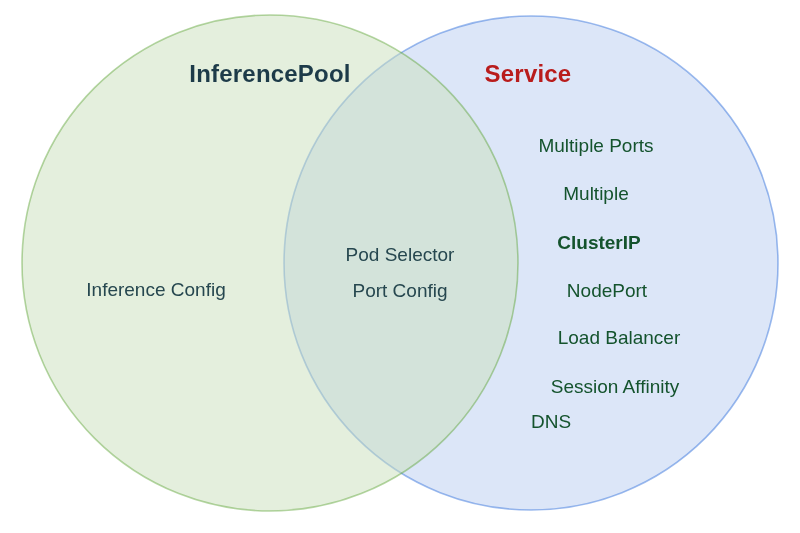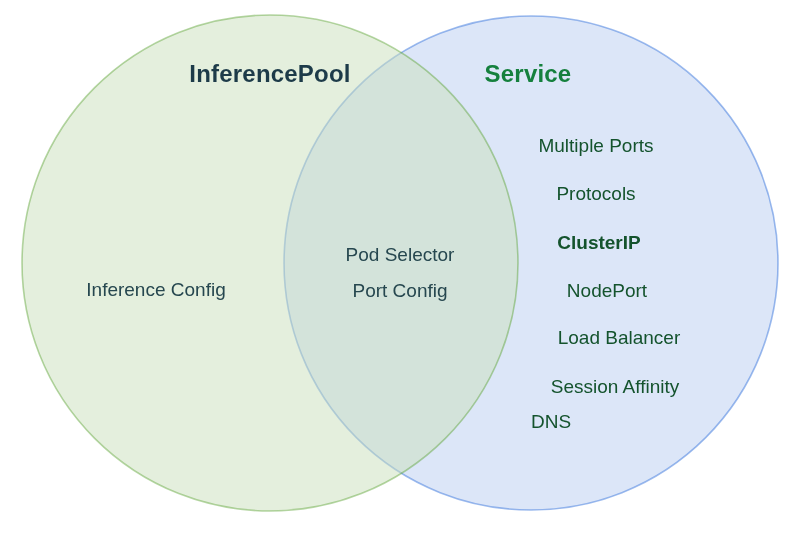--- a/index.html
+++ b/index.html
@@ -46,21 +46,21 @@
   }
   .title-left {
     font-size: 24px;
     font-weight: bold;
     color: #1d3b49;
     letter-spacing: 0.2px;
   }
   .title-right {
     font-size: 24px;
     font-weight: bold;
-    color: #15803d;
+    color: #b91c1c;
     letter-spacing: 0.2px;
   }
   .item-teal {
     font-size: 19px;
     color: #26474f;
   }
   .item-blue {
     font-size: 19px;
     color: #14532d;
   }
@@ -77,20 +77,20 @@
 
   <div class="label title-left" style="left:270px; top:74px;">InferencePool</div>
   <div class="label title-right" style="left:528px; top:74px;">Service</div>
 
   <div class="label item-teal" style="left:156px; top:289px;">Inference Config</div>
 
   <div class="label item-teal" style="left:400px; top:254px;">Pod Selector</div>
   <div class="label item-teal" style="left:400px; top:290px;">Port Config</div>
 
   <div class="label item-blue" style="left:596px; top:145px;">Multiple Ports</div>
-  <div class="label item-blue" style="left:596px; top:193px;">Protocols</div>
+  <div class="label item-blue" style="left:596px; top:193px;">Multiple</div>
   <div class="label item-blue" style="left:599px; top:242px;font-weight:bold;">ClusterIP</div>
   <div class="label item-blue" style="left:607px; top:290px;">NodePort</div>
   <div class="label item-blue" style="left:615px; top:386px;">Session Affinity</div>
   <div class="label item-blue" style="left:619px; top:337px;">Load Balancer</div>
   <div class="label item-blue" style="left:551px; top:421px;">DNS</div>
 
 </div>
 
 </body></html>

